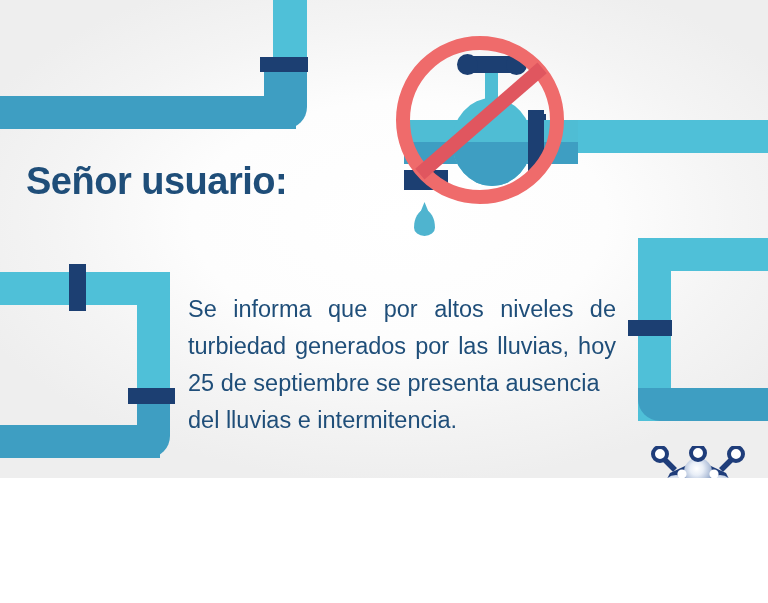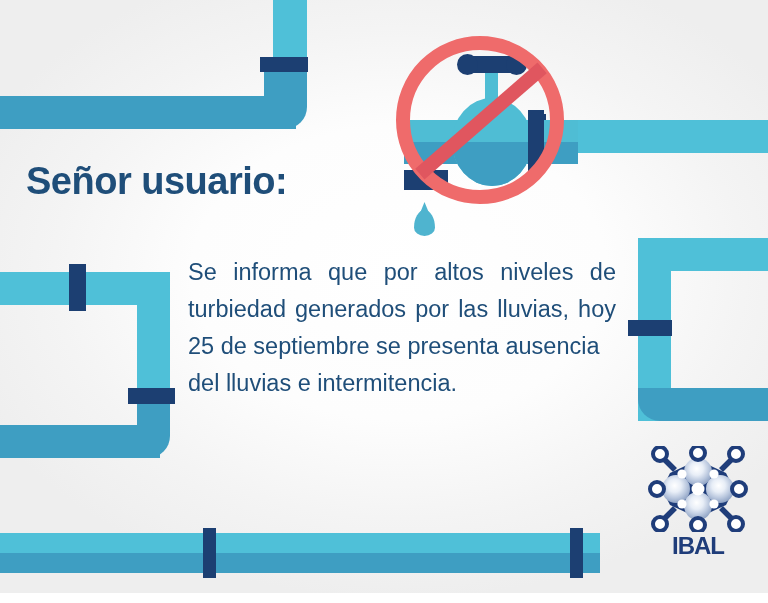--- a/index.html
+++ b/index.html
@@ -7,21 +7,21 @@
     padding: 0;
   }
   body {
     width: 768px;
     height: 603px;
     font-family: "Liberation Sans", sans-serif;
   }
   #poster {
     position: relative;
     width: 768px;
-    height: 593px;
+    height: 478px;
     overflow: hidden;
     background:
       radial-gradient(ellipse 60% 55% at 52% 46%, #ffffff 0%, #fdfdfd 45%, #f4f4f4 75%, #eeeeee 100%);
   }
 
   
   .pipe {
     position: absolute;
   }
   .pipe-light { background: #4fc0d8; }
@@ -214,20 +214,21 @@
     white-space: nowrap;
   }
   .body-par {
     position: absolute;
     left: 188px;
     width: 428px;
     font-size: 23.5px;
     line-height: 37px;
     color: #1f4e79;
     text-align: justify;
+    margin-top: 37px;
   }
   #paragraph-1 { top: 254px; }
   #paragraph-2 { top: 418px; }
   .body-par .last-line { display: block; }
 
   
   #logo {
     position: absolute;
     left: 648px; top: 446px;
     width: 108px; height: 118px;

